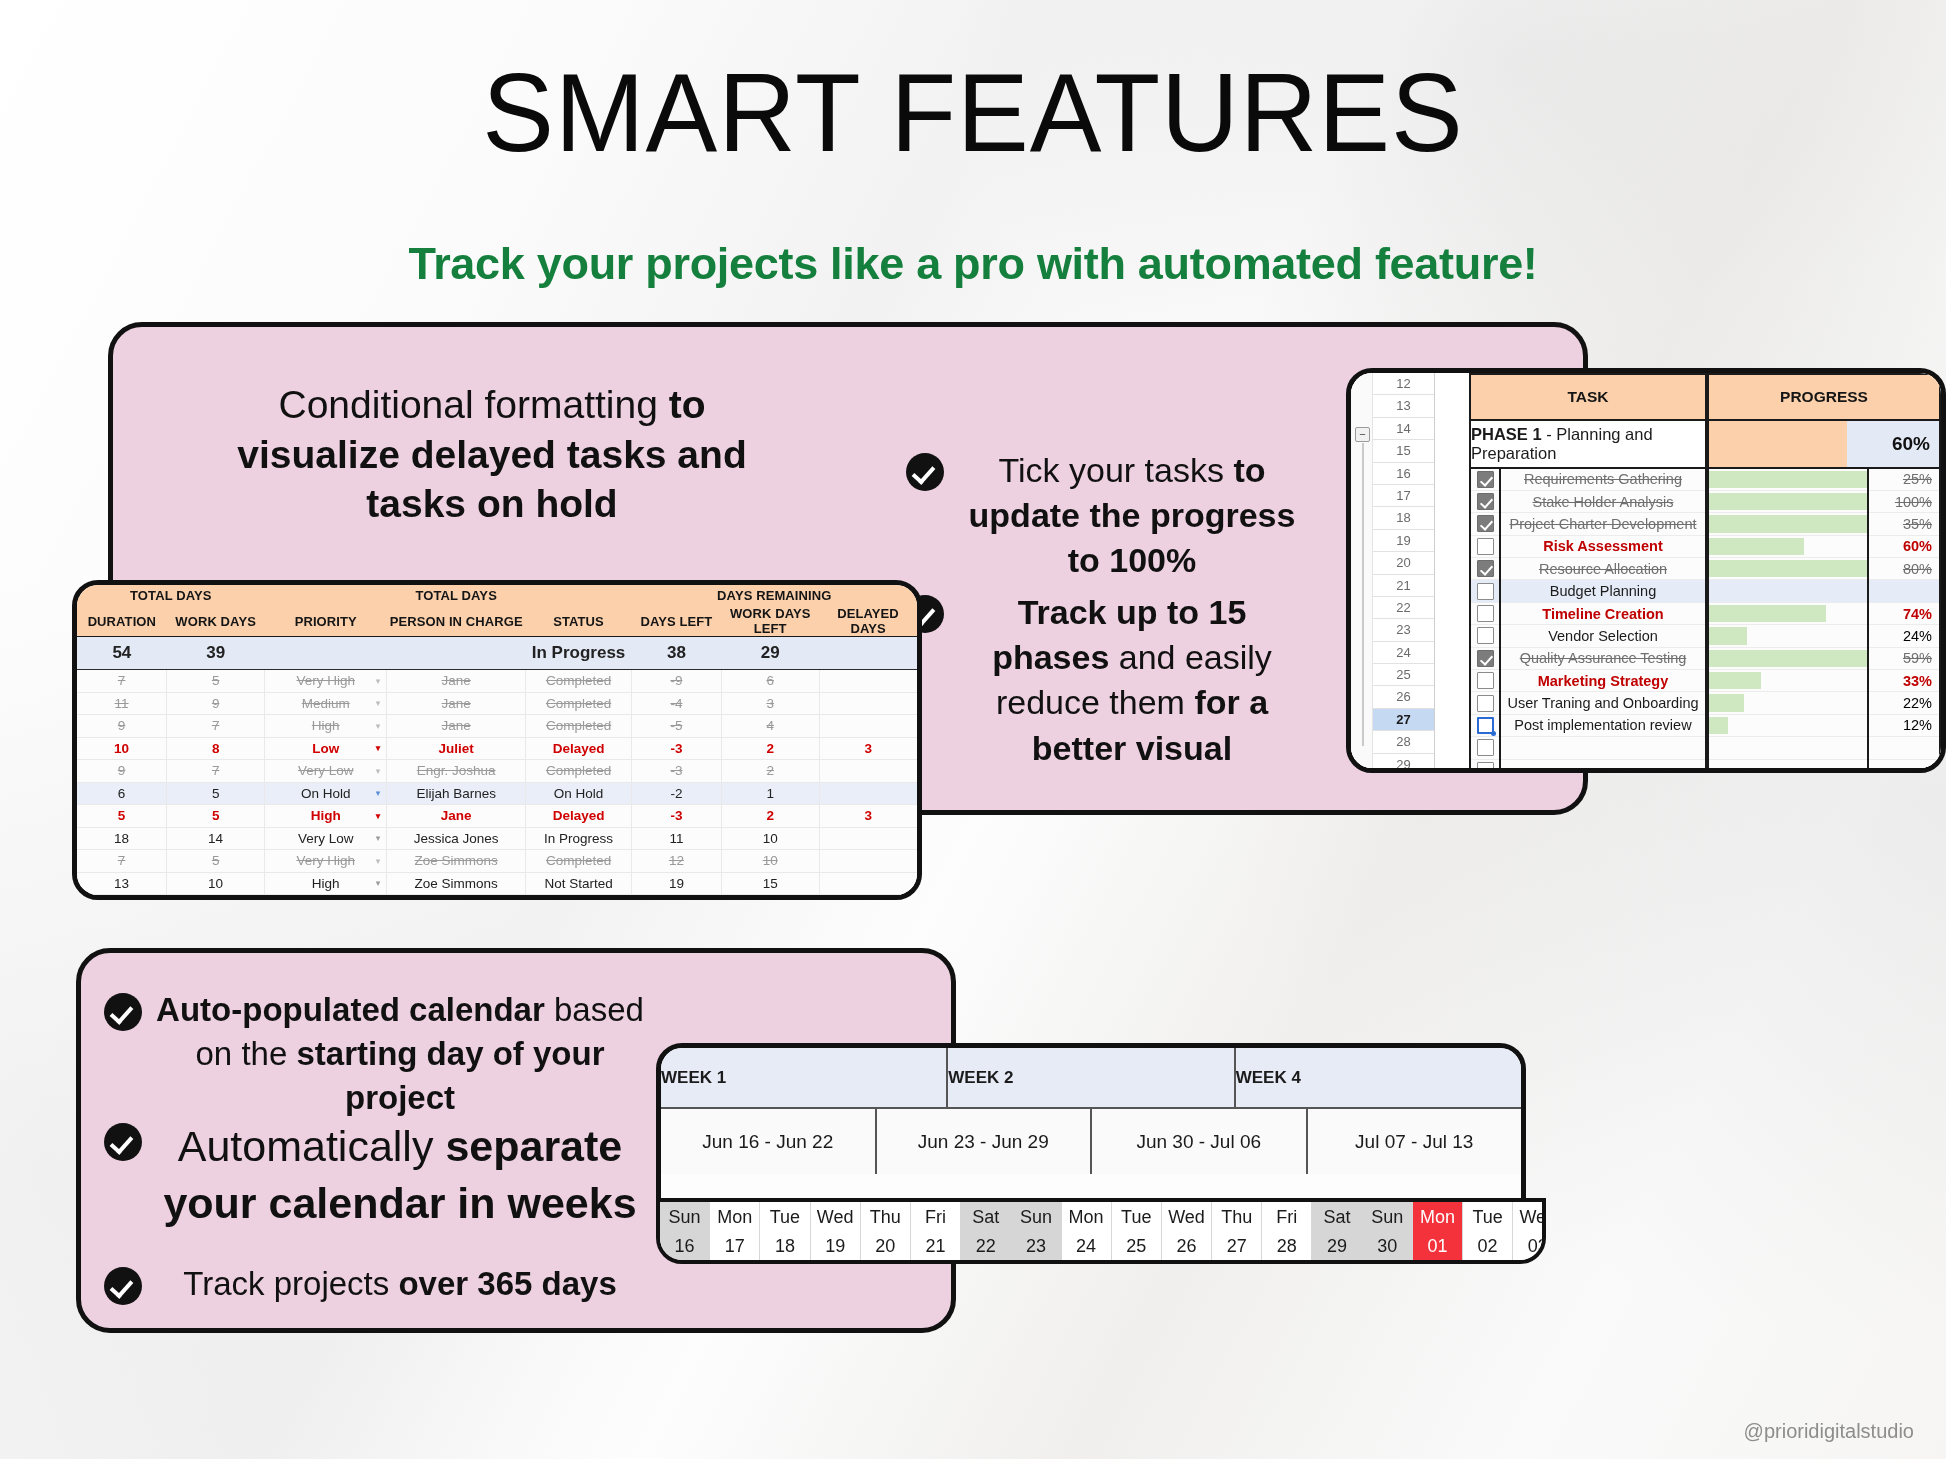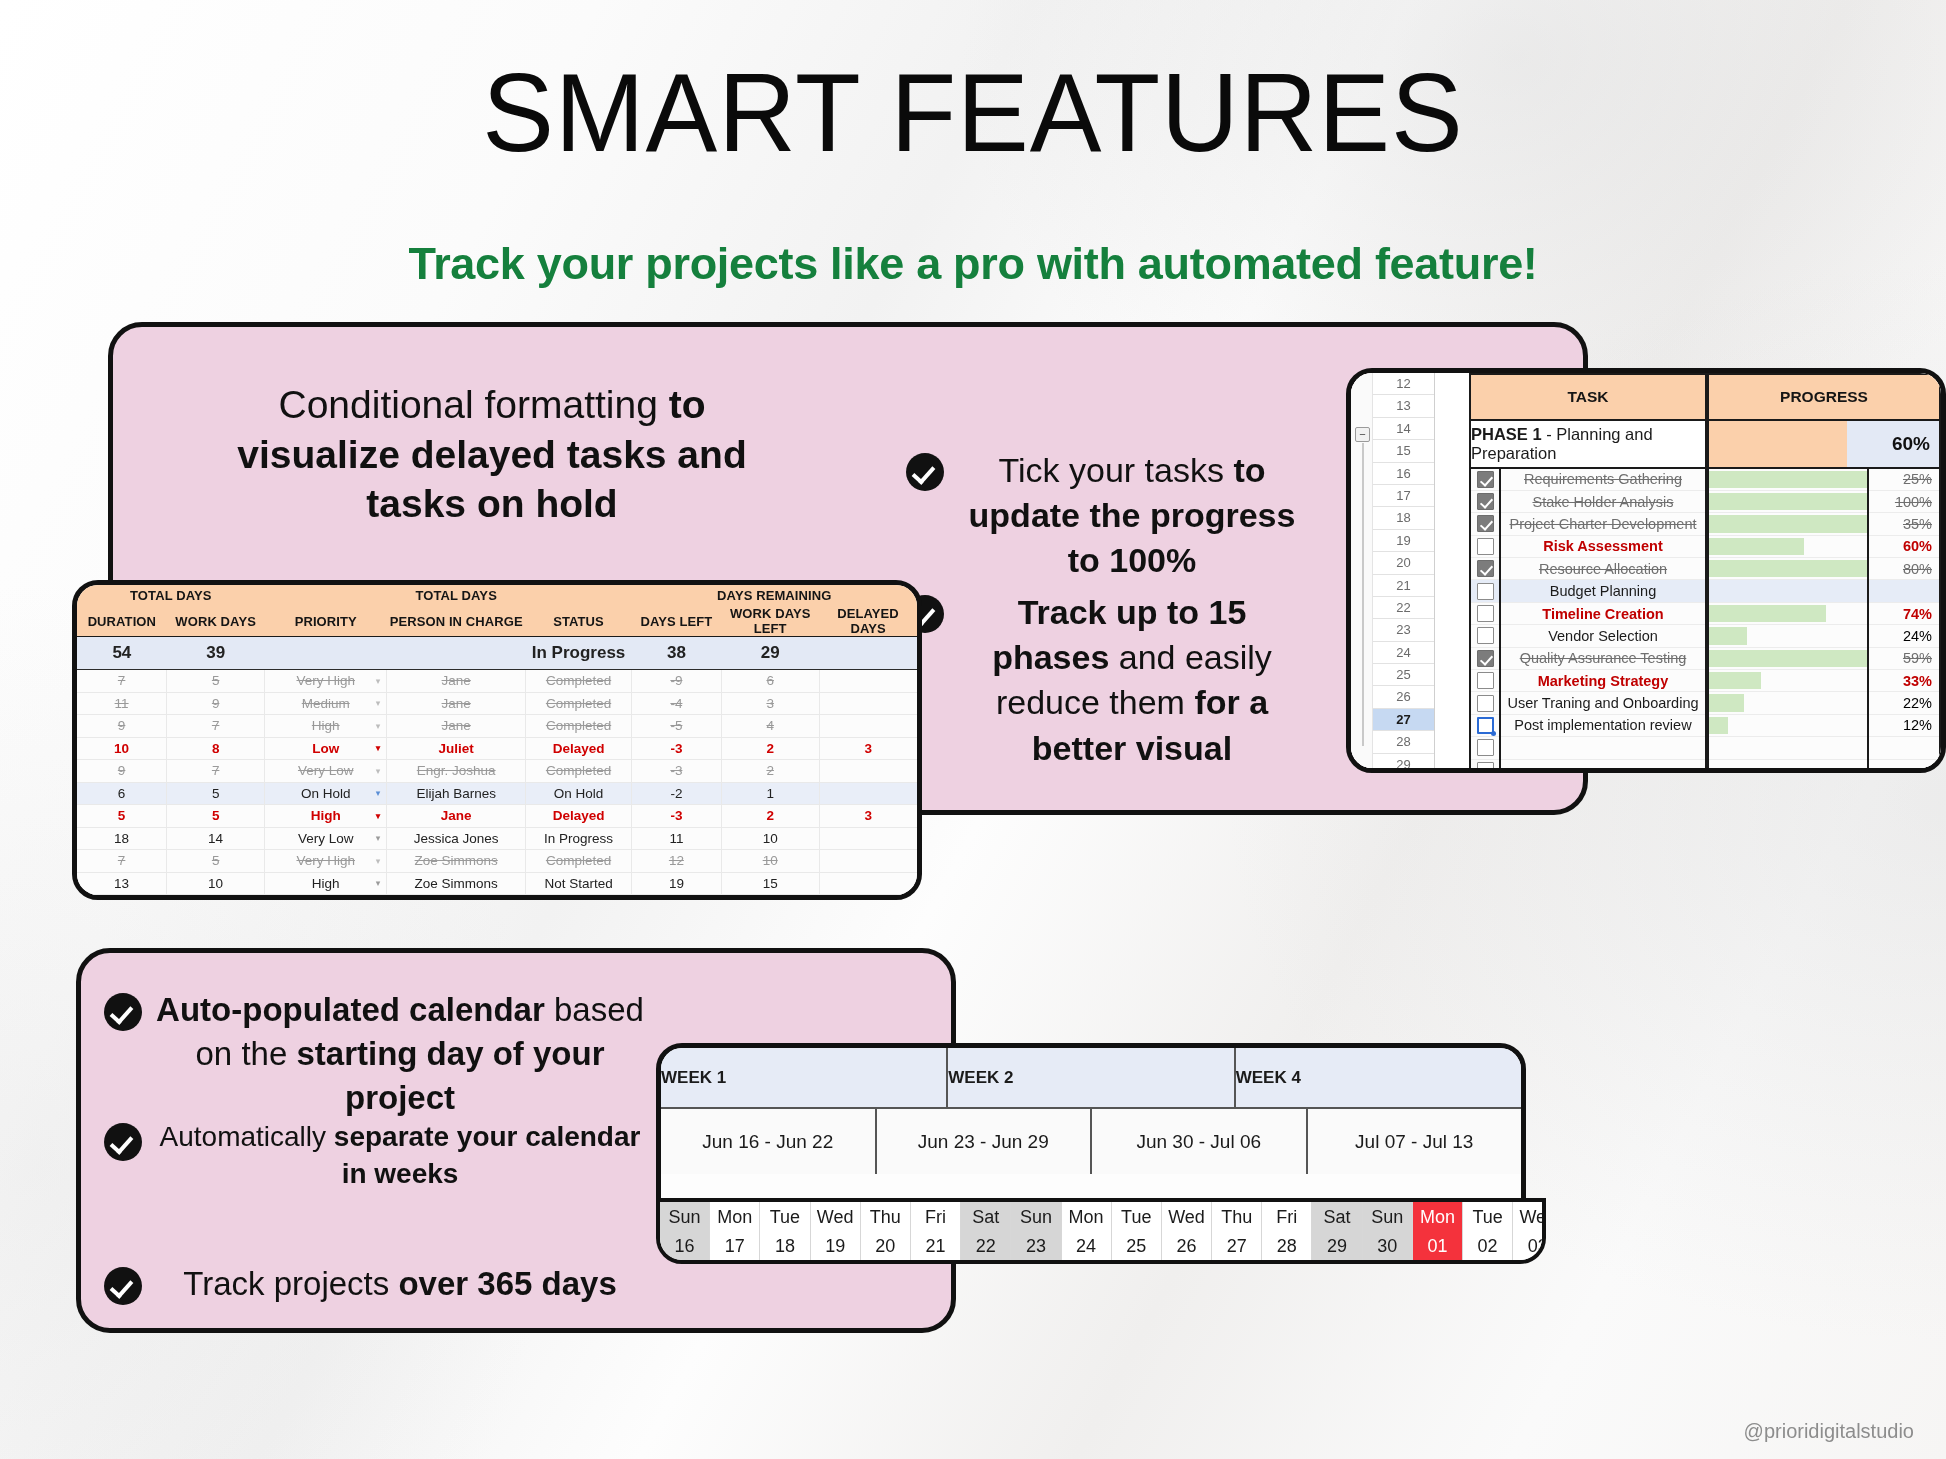--- a/index.html
+++ b/index.html
@@ -618,21 +618,21 @@
 
   <div class="card-pink" id="bottomCard"></div>
 
   <div class="bullet-row" id="calB1" style="left:104px; top:988px; width:540px;">
     <span class="ck"></span>
     <span class="bullet-txt" id="calB1t" style="flex:1; padding-left:14px; font-size:33px;text-align:center;"><b>Auto-populated calendar</b> based on the <b>starting day of your project</b></span>
   </div>
 
   <div class="bullet-row" id="calB2" style="left:104px; top:1118px; width:540px;">
     <span class="ck"></span>
-    <span class="bullet-txt" id="calB2t" style="flex:1; padding-left:14px; font-size:28px;">Automatically <b>separate your calendar in weeks</b></span>
+    <span class="bullet-txt" id="calB2t" style="flex:1; padding-left:14px; font-size:43px;">Automatically <b>separate your calendar in weeks</b></span>
   </div>
 
   <div class="bullet-row" id="calB3" style="left:104px; top:1262px; width:540px;">
     <span class="ck"></span>
     <span class="bullet-txt" id="calB3t" style="flex:1; padding-left:14px; font-size:33px;">Track projects <b>over 365 days</b></span>
   </div>
 
   <div class="panel-white" id="calCard">
     <div class="wkhead" id="wkHead">
         <div>WEEK 1</div>

